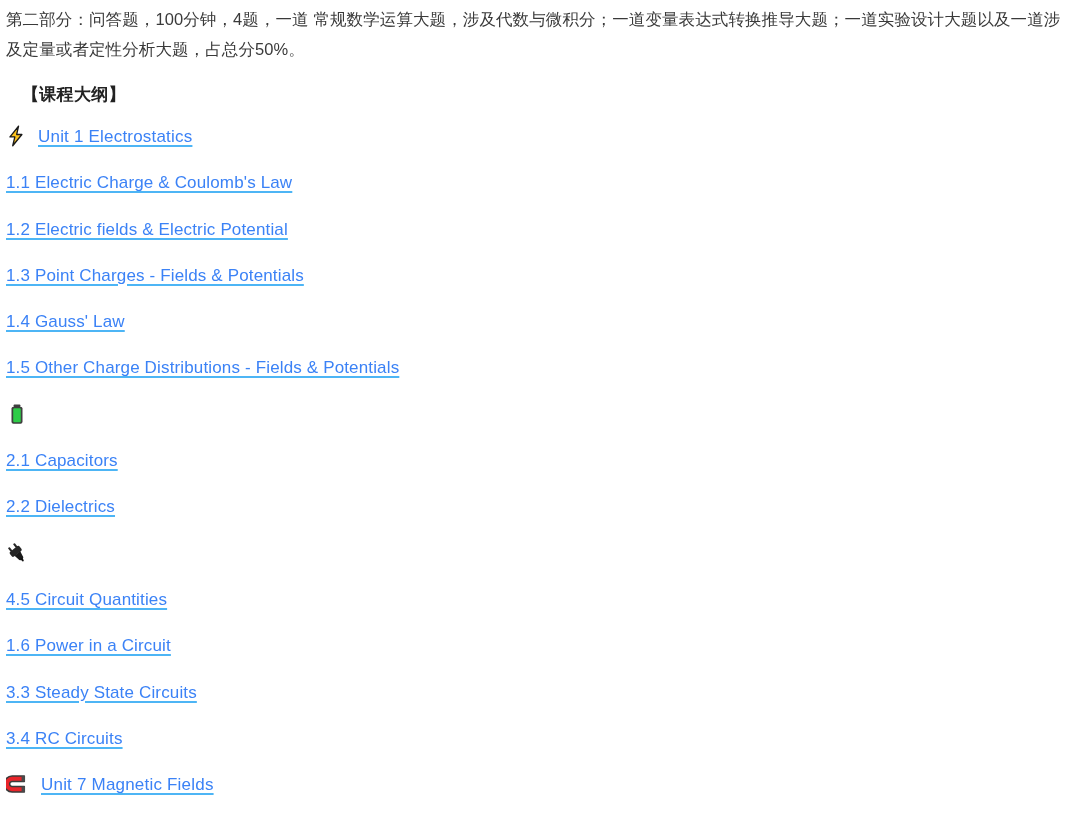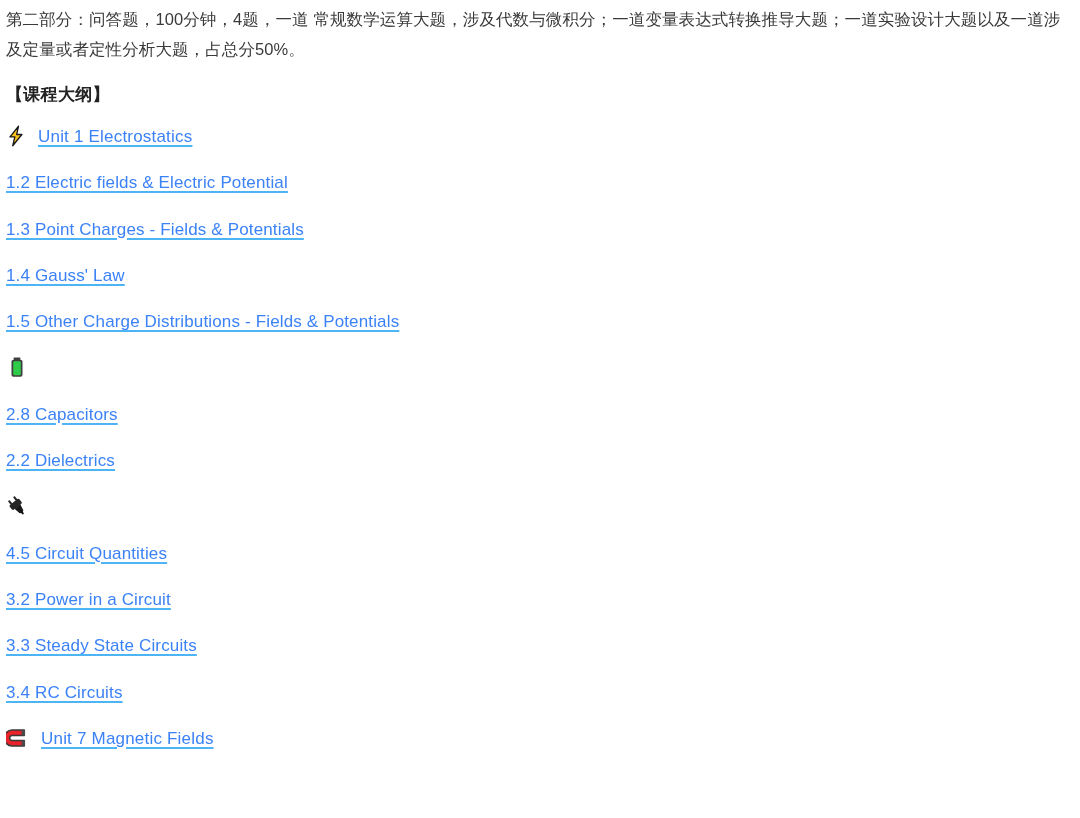--- a/index.html
+++ b/index.html
@@ -34,21 +34,21 @@
     font-size: 16.5px;
     line-height: 30px;
     color: #3a3a3a;
     letter-spacing: 0.1px;
     white-space: pre-wrap;
   }
 
   
   .section-title {
     position: absolute;
-    left: 6px;
+    left: 22px;
     top: 82px;
     font-size: 17px;
     line-height: 26px;
     font-weight: bold;
     color: #222222;
     letter-spacing: 0.3px;
   }
 
   
   .outline {
@@ -126,20 +126,23 @@
 
     <div class="outline-row unit-row">
       <span class="icon">
         <svg viewBox="0 0 36 36" xmlns="http://www.w3.org/2000/svg">
           <path d="M20.5 2 L6.5 19.5 L14.5 19.5 L11 34 L26 15.5 L17.5 15.5 Z" fill="#FCC21B" stroke="#1a1a1a" stroke-width="2.2" stroke-linejoin="round"></path>
         </svg>
       </span><span class="icon-gap"></span><span class="link">Unit 1 Electrostatics</span>
     </div>
 
     <div class="outline-row">
+      <span class="indent"></span><span class="link">1.1 Electric Charge &amp; Coulomb's Law</span>
+    </div>
+    <div class="outline-row">
       <span class="indent"></span><span class="link">1.2 Electric fields &amp; Electric Potential</span>
     </div>
     <div class="outline-row">
       <span class="indent"></span><span class="link">1.3 Point Charges - Fields &amp; Potentials</span>
     </div>
     <div class="outline-row">
       <span class="indent"></span><span class="link">1.4 Gauss' Law</span>
     </div>
     <div class="outline-row">
       <span class="indent"></span><span class="link">1.5 Other Charge Distributions - Fields &amp; Potentials</span>
@@ -149,21 +152,21 @@
       <span class="icon">
         <svg viewBox="0 0 36 36" xmlns="http://www.w3.org/2000/svg">
           <rect x="12.5" y="2.5" width="11" height="4" rx="1.2" fill="#3f3f3f"></rect>
           <rect x="9" y="6" width="18" height="28" rx="3.2" fill="#3f3f3f"></rect>
           <rect x="11.8" y="8.6" width="12.4" height="22.8" rx="2" fill="#2ecc48"></rect>
         </svg>
       </span><span class="icon-gap-wide"></span>
     </div>
 
     <div class="outline-row">
-      <span class="indent"></span><span class="link">2.8 Capacitors</span>
+      <span class="indent"></span><span class="link">2.1 Capacitors</span>
     </div>
     <div class="outline-row">
       <span class="indent"></span><span class="link">2.2 Dielectrics</span>
     </div>
 
     <div class="outline-row unit-row">
       <span class="icon">
         <svg viewBox="0 0 36 36" xmlns="http://www.w3.org/2000/svg">
           <g transform="rotate(-38 18 18)">
             <rect x="11" y="2.5" width="3.4" height="8" rx="1.4" fill="#262626"></rect>
@@ -173,21 +176,21 @@
             <rect x="16.4" y="29" width="3.2" height="6" rx="1.6" fill="#111111"></rect>
           </g>
         </svg>
       </span><span class="icon-gap-wide"></span>
     </div>
 
     <div class="outline-row">
       <span class="indent"></span><span class="link">4.5 Circuit Quantities</span>
     </div>
     <div class="outline-row">
-      <span class="indent"></span><span class="link">3.2 Power in a Circuit</span>
+      <span class="indent"></span><span class="link">1.6 Power in a Circuit</span>
     </div>
     <div class="outline-row">
       <span class="indent"></span><span class="link">3.3 Steady State Circuits</span>
     </div>
     <div class="outline-row">
       <span class="indent"></span><span class="link">3.4 RC Circuits</span>
     </div>
 
     <div class="outline-row unit-row">
       <span class="icon">

